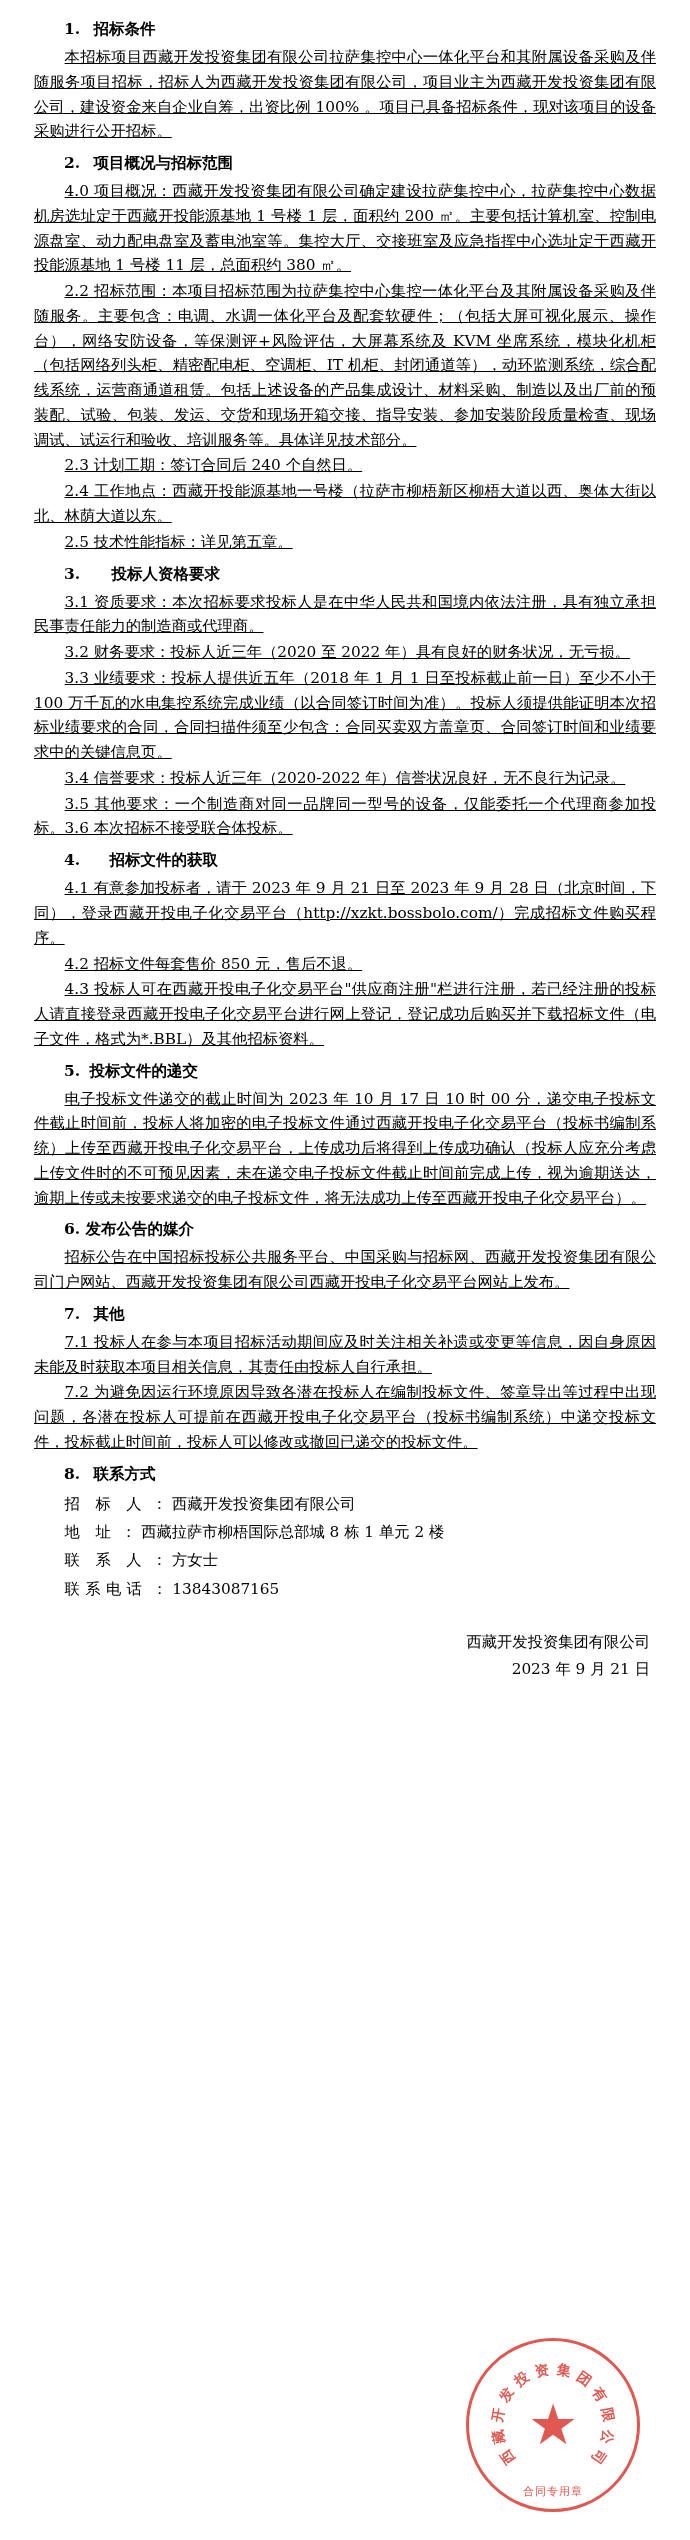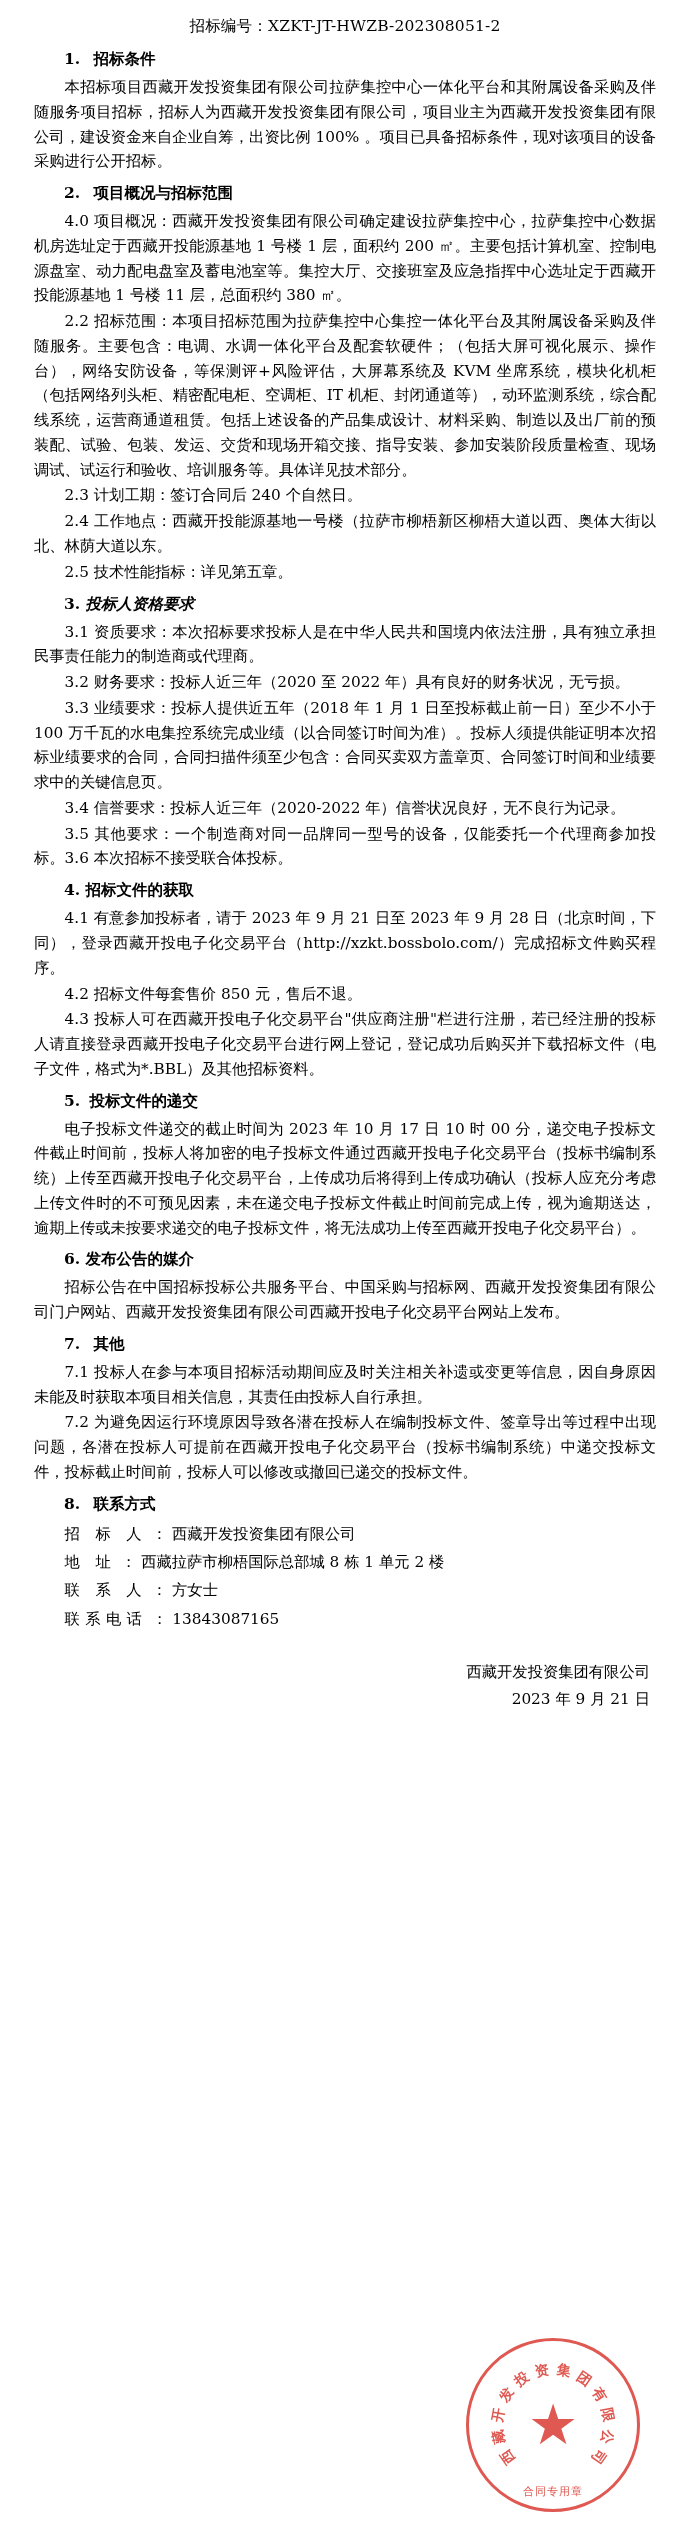--- a/index.html
+++ b/index.html
@@ -31,20 +31,21 @@
     margin: 9px 0 5px 0;
     padding-left: 30px;
   }
   p {
     font-size: 15.3px;
     line-height: 1.62;
     margin: 0 0 1px 0;
     text-align: justify;
     text-justify: inter-ideograph;
     text-indent: 2em;
+    text-decoration: underline;
   }
   .contact-block {
     margin-top: 4px;
   }
   .contact-line {
     font-size: 15.3px;
     line-height: 1.85;
     text-indent: 2em;
   }
   .contact-line .lbl {
@@ -108,51 +109,50 @@
     font-size: 11px;
     color: #d8342b;
     letter-spacing: 1px;
   }
 </style>
 </head>
 <body>
 
 <div class="page">
 
-  <div class="doc-number">招标编号：XZKT-JT-HWZB-202308051-2</div>
 
   <div class="h2">
     <span>1.</span>
     <span style="margin-left:8px;">招标条件</span>
   </div>
   <p>本招标项目西藏开发投资集团有限公司拉萨集控中心一体化平台和其附属设备采购及伴随服务项目招标，招标人为西藏开发投资集团有限公司，项目业主为西藏开发投资集团有限公司，建设资金来自企业自筹，出资比例 100% 。项目已具备招标条件，现对该项目的设备采购进行公开招标。</p>
 
   <div class="h2">
     <span>2.</span>
     <span style="margin-left:8px;">项目概况与招标范围</span>
   </div>
   <p>4.0 项目概况：西藏开发投资集团有限公司确定建设拉萨集控中心，拉萨集控中心数据机房选址定于西藏开投能源基地 1 号楼 1 层，面积约 200 ㎡。主要包括计算机室、控制电源盘室、动力配电盘室及蓄电池室等。集控大厅、交接班室及应急指挥中心选址定于西藏开投能源基地 1 号楼 11 层，总面积约 380 ㎡。</p>
   <p>2.2 招标范围：本项目招标范围为拉萨集控中心集控一体化平台及其附属设备采购及伴随服务。主要包含：电调、水调一体化平台及配套软硬件；（包括大屏可视化展示、操作台），网络安防设备，等保测评+风险评估，大屏幕系统及 KVM 坐席系统，模块化机柜（包括网络列头柜、精密配电柜、空调柜、IT 机柜、封闭通道等），动环监测系统，综合配线系统，运营商通道租赁。包括上述设备的产品集成设计、材料采购、制造以及出厂前的预装配、试验、包装、发运、交货和现场开箱交接、指导安装、参加安装阶段质量检查、现场调试、试运行和验收、培训服务等。具体详见技术部分。</p>
   <p>2.3 计划工期：签订合同后 240 个自然日。</p>
   <p>2.4 工作地点：西藏开投能源基地一号楼（拉萨市柳梧新区柳梧大道以西、奥体大街以北、林荫大道以东。</p>
   <p>2.5 技术性能指标：详见第五章。</p>
 
   <div class="h2">
     <span>3.</span>
-    <span style="margin-left:0;font-style:italic;">投标人资格要求</span>
+    <span style="margin-left:26px;">投标人资格要求</span>
   </div>
   <p>3.1 资质要求：本次招标要求投标人是在中华人民共和国境内依法注册，具有独立承担民事责任能力的制造商或代理商。</p>
   <p>3.2 财务要求：投标人近三年（2020 至 2022 年）具有良好的财务状况，无亏损。</p>
   <p>3.3 业绩要求：投标人提供近五年（2018 年 1 月 1 日至投标截止前一日）至少不小于 100 万千瓦的水电集控系统完成业绩（以合同签订时间为准）。投标人须提供能证明本次招标业绩要求的合同，合同扫描件须至少包含：合同买卖双方盖章页、合同签订时间和业绩要求中的关键信息页。</p>
   <p>3.4 信誉要求：投标人近三年（2020-2022 年）信誉状况良好，无不良行为记录。</p>
   <p>3.5 其他要求：一个制造商对同一品牌同一型号的设备，仅能委托一个代理商参加投标。3.6 本次招标不接受联合体投标。</p>
 
   <div class="h2">
     <span>4.</span>
-    <span style="margin-left:0;">招标文件的获取</span>
+    <span style="margin-left:24px;">招标文件的获取</span>
   </div>
   <p>4.1 有意参加投标者，请于 2023 年 9 月 21 日至 2023 年 9 月 28 日（北京时间，下同），登录西藏开投电子化交易平台（http://xzkt.bossbolo.com/）完成招标文件购买程序。</p>
   <p>4.2 招标文件每套售价 850 元，售后不退。</p>
   <p>4.3 投标人可在西藏开投电子化交易平台"供应商注册"栏进行注册，若已经注册的投标人请直接登录西藏开投电子化交易平台进行网上登记，登记成功后购买并下载招标文件（电子文件，格式为*.BBL）及其他招标资料。</p>
 
   <div class="h2">
     <span>5.</span>
     <span style="margin-left:4px;">投标文件的递交</span>
   </div>
   <p>电子投标文件递交的截止时间为 2023 年 10 月 17 日 10 时 00 分，递交电子投标文件截止时间前，投标人将加密的电子投标文件通过西藏开投电子化交易平台（投标书编制系统）上传至西藏开投电子化交易平台，上传成功后将得到上传成功确认（投标人应充分考虑上传文件时的不可预见因素，未在递交电子投标文件截止时间前完成上传，视为逾期送达，逾期上传或未按要求递交的电子投标文件，将无法成功上传至西藏开投电子化交易平台）。</p>

